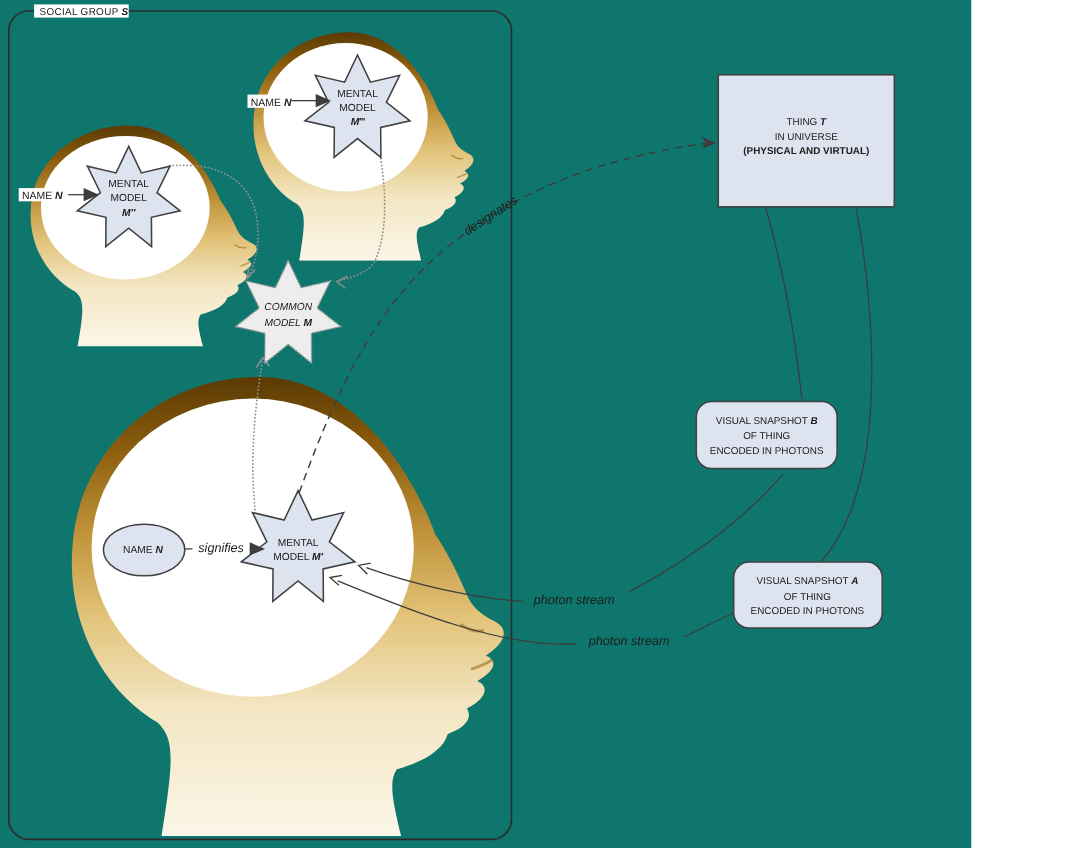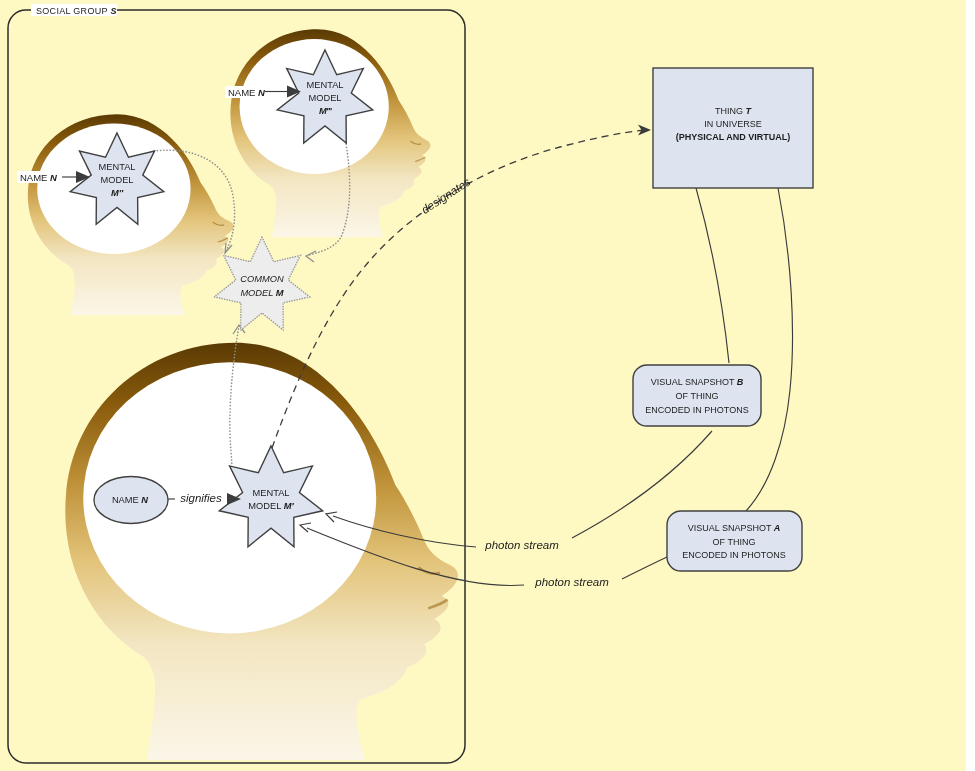--- a/index.html
+++ b/index.html
@@ -1,16 +1,16 @@
 <!DOCTYPE html>
 <html style="--node-fill: #dde4f0; --node-stroke: #404040; --common-fill: #ededed; --common-stroke: #9a9a9a; --line: #3c3c3c; --dotted: #8f8f8f; --head-dark: #5a3a04; --head-mid: #c0933a; --head-light: #f3e6c2;"><head>
 <meta charset="utf-8">
 <style>
   html,body{margin:0;padding:0;background:#fff;}
-  #canvas-wrap{position:relative;width:966px;height:771px;background:#fef9c3;overflow:hidden;}
+  #canvas-wrap{position:relative;width:883px;height:771px;background:#0f766e;overflow:hidden;}
   svg{display:block;}
   text{font-family:"Liberation Sans",sans-serif;fill:#1c1c1c;}
   .t-node{font-size:9.3px;text-anchor:middle;}
   .t-box{font-size:9px;text-anchor:middle;}
   .t-name{font-size:9.5px;}
   .t-frame{font-size:9px;letter-spacing:.3px;}
   .t-edge{font-size:11.5px;font-style:italic;text-anchor:middle;}
   .it{font-style:italic;}
   .b{font-weight:bold;}
   .bi{font-weight:bold;font-style:italic;}

